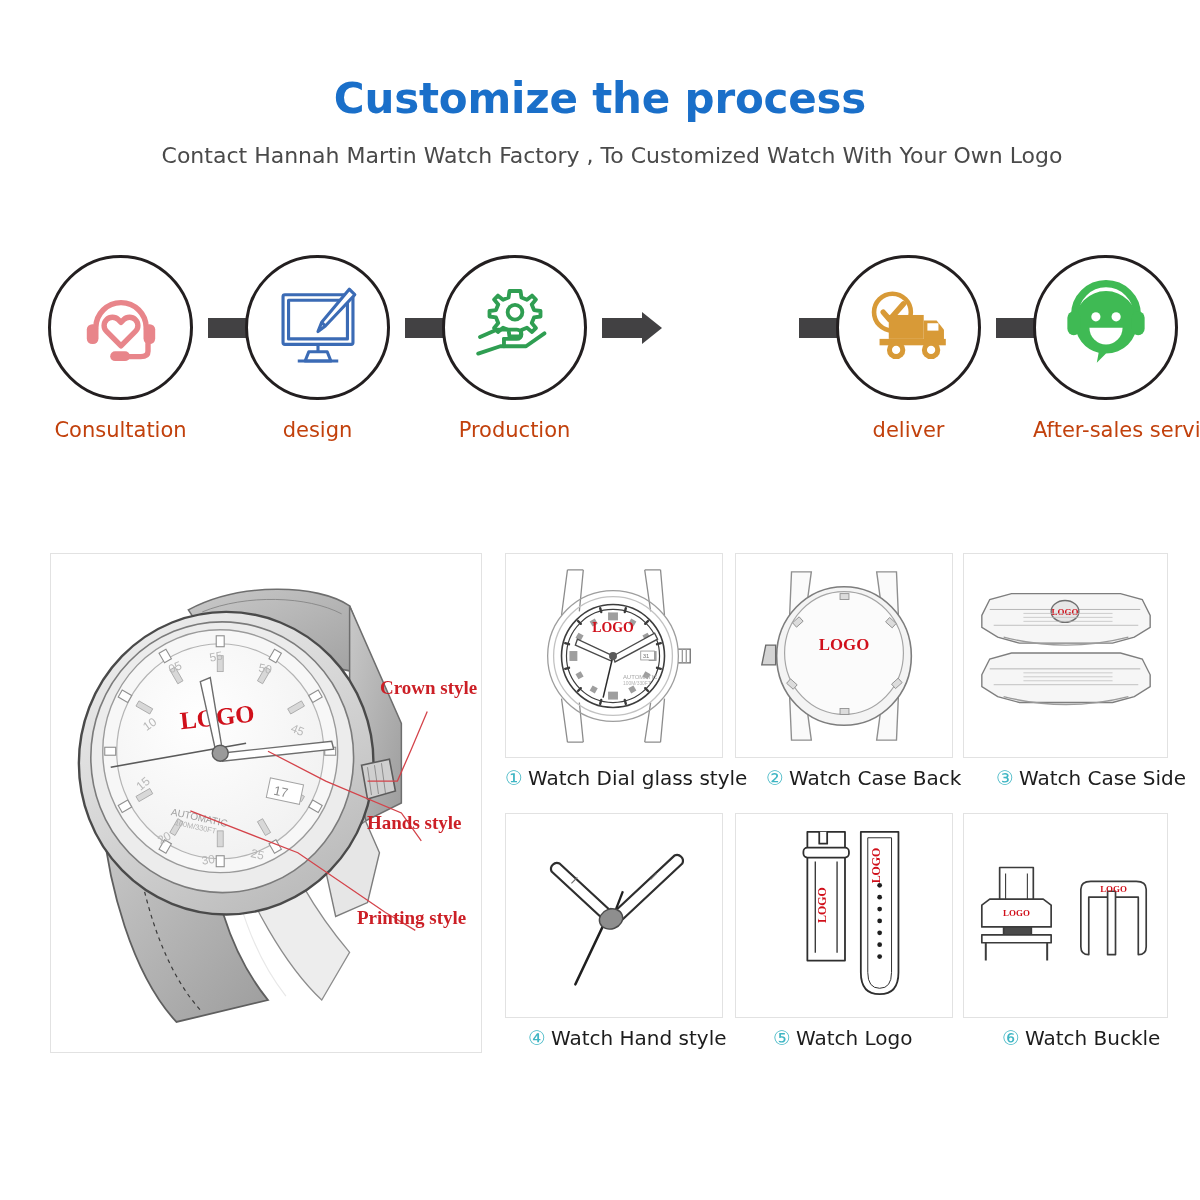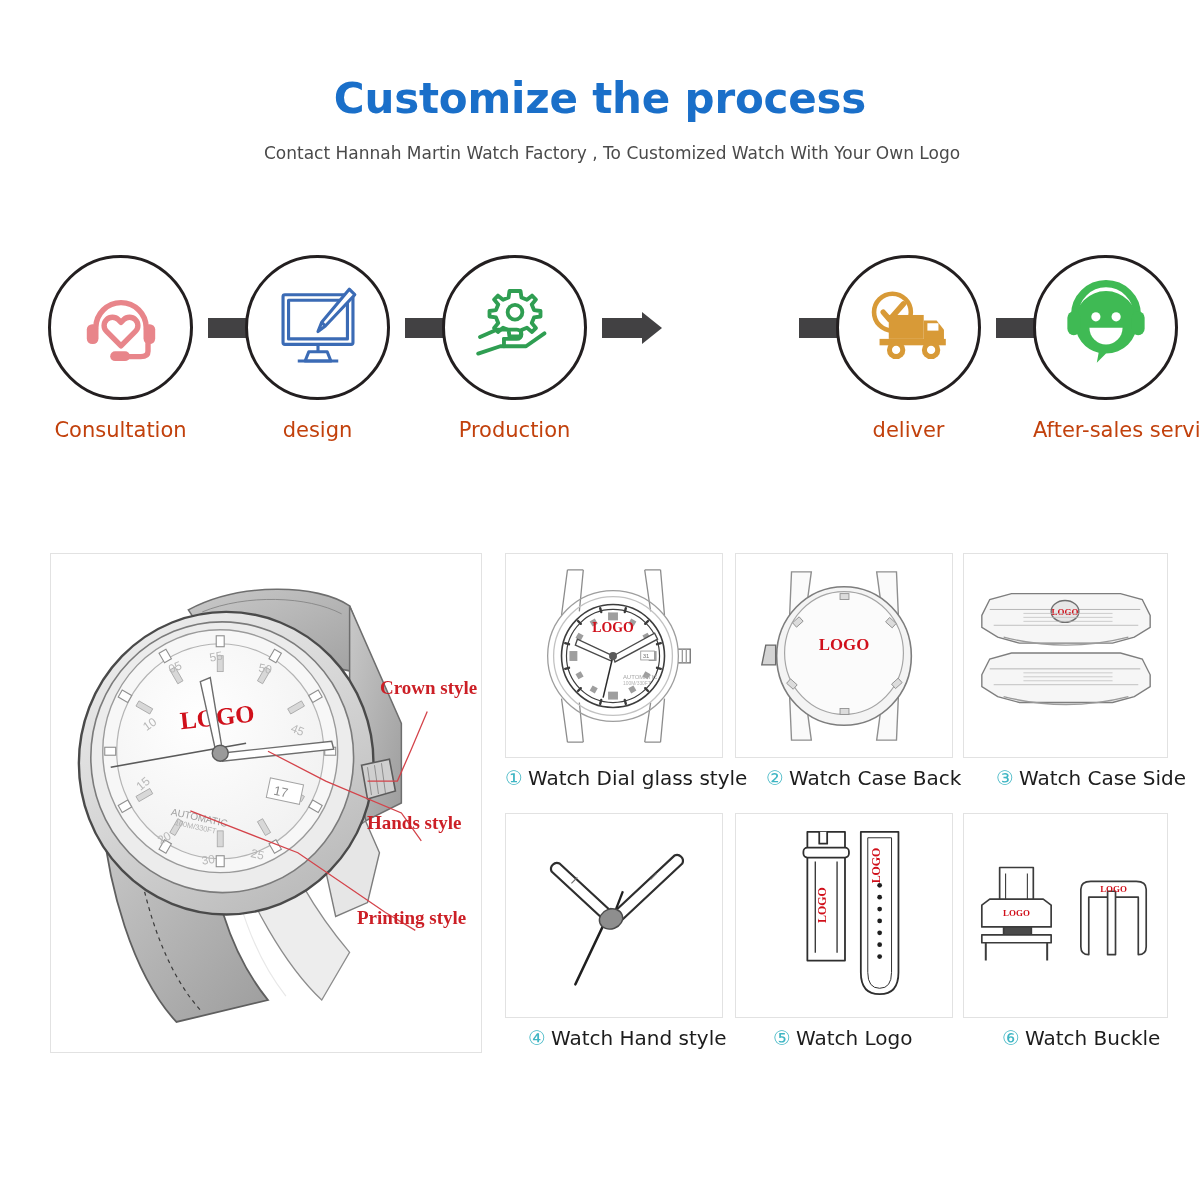--- a/index.html
+++ b/index.html
@@ -13,21 +13,21 @@
 
   
   .header { position:absolute; top:0; left:0; width:1200px; text-align:center; }
   .title {
     margin-top:74px;
     font-size:42px; font-weight:bold; letter-spacing:-0.2px;
     color:#1a6fc9;
     font-family:"DejaVu Sans", sans-serif;
   }
   .subtitle {
-    margin-top:20px; font-size:17px; color:#4a4a4a;
+    margin-top:20px; font-size:22px; color:#4a4a4a;
     font-family:"DejaVu Sans", sans-serif;
     padding-left:24px;
   }
 
   
   .process { position:absolute; top:255px; left:40px; width:1130px; height:215px; }
   .step {
     position:absolute; top:0; width:145px; height:215px; text-align:center;
   }
   .circle {

